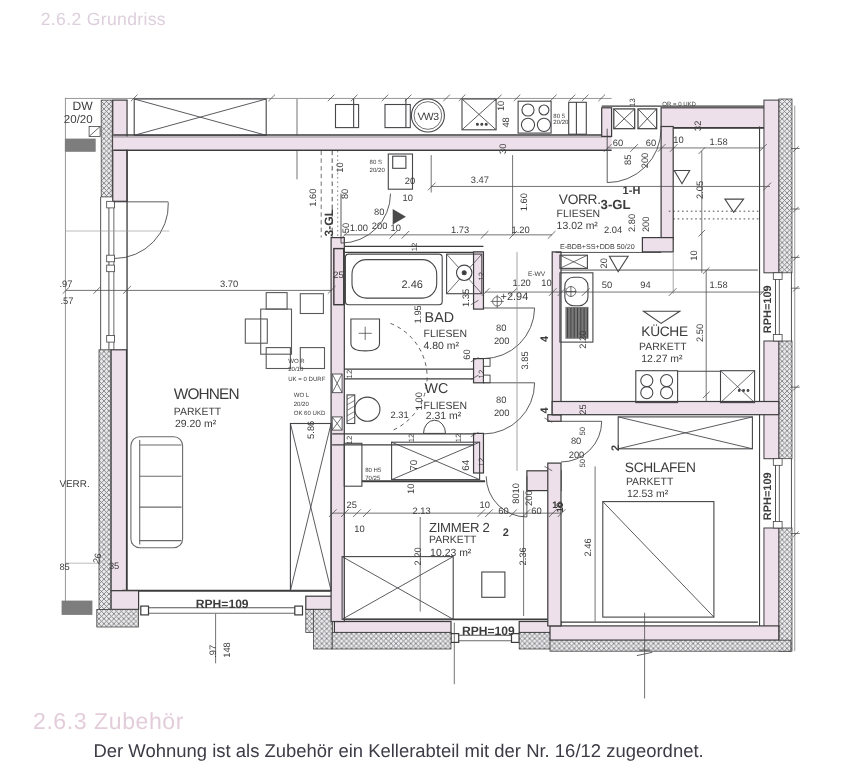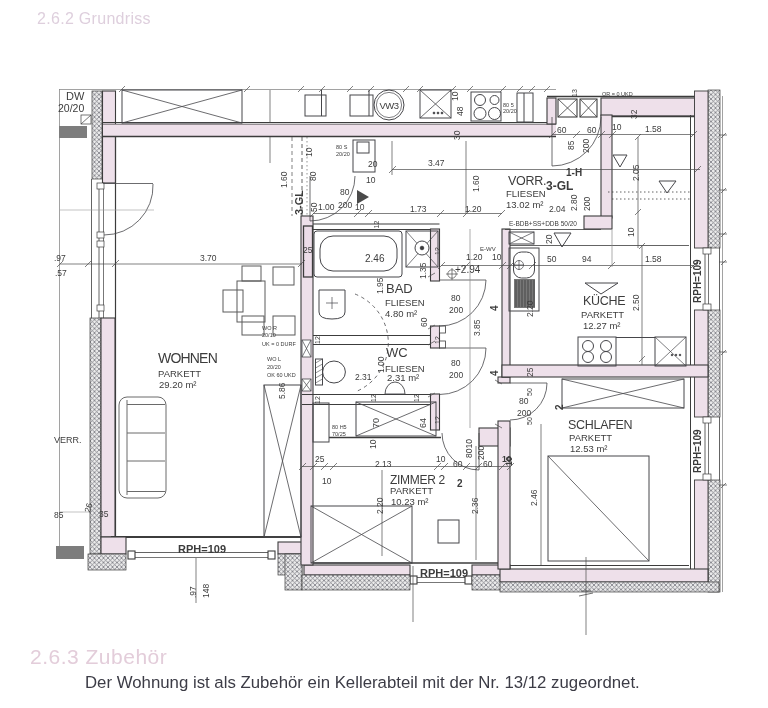--- a/index.html
+++ b/index.html
@@ -7,21 +7,21 @@
 #page{position:relative;width:682px;height:708px;background:#fff;text-align:right;}
 .h1{position:absolute;left:37px;top:10px;font-size:16px;color:#decfdd;letter-spacing:0.3px;}
 .h2{position:absolute;left:30px;top:645px;font-size:21px;color:#e3cdda;letter-spacing:0.5px;}
 .sent{position:absolute;left:85px;top:673px;font-size:16.8px;color:#3c3c46;}
 </style>
 </head>
 <body>
 <div id="page">
 <div class="h1">2.6.2 Grundriss</div>
 <div class="h2">2.6.3 Zubehör</div>
-<div class="sent">Der Wohnung ist als Zubehör ein Kellerabteil mit der Nr. 13/12 zugeordnet.</div>
+<div class="sent">Der Wohnung ist als Zubehör ein Kellerabteil mit der Nr. 16/12 zugeordnet.</div>
 <svg width="768" height="708" viewBox="0 0 768 708" style="position:absolute;left:0;top:0">
 <defs>
 <pattern id="xh" width="4.5" height="4.5" patternUnits="userSpaceOnUse">
 <rect width="4.5" height="4.5" fill="#ebebeb"></rect>
 <path d="M0,0 L4.5,4.5 M4.5,0 L0,4.5" stroke="#73737c" stroke-width="0.75" fill="none"></path>
 </pattern>
 </defs>
 <g id="walls" stroke="#3c3c3c" stroke-width="1.1" fill="none">
 
 <line x1="59.5" y1="89" x2="59.5" y2="557" stroke="#8a8a8a" stroke-width="0.8"></line>

